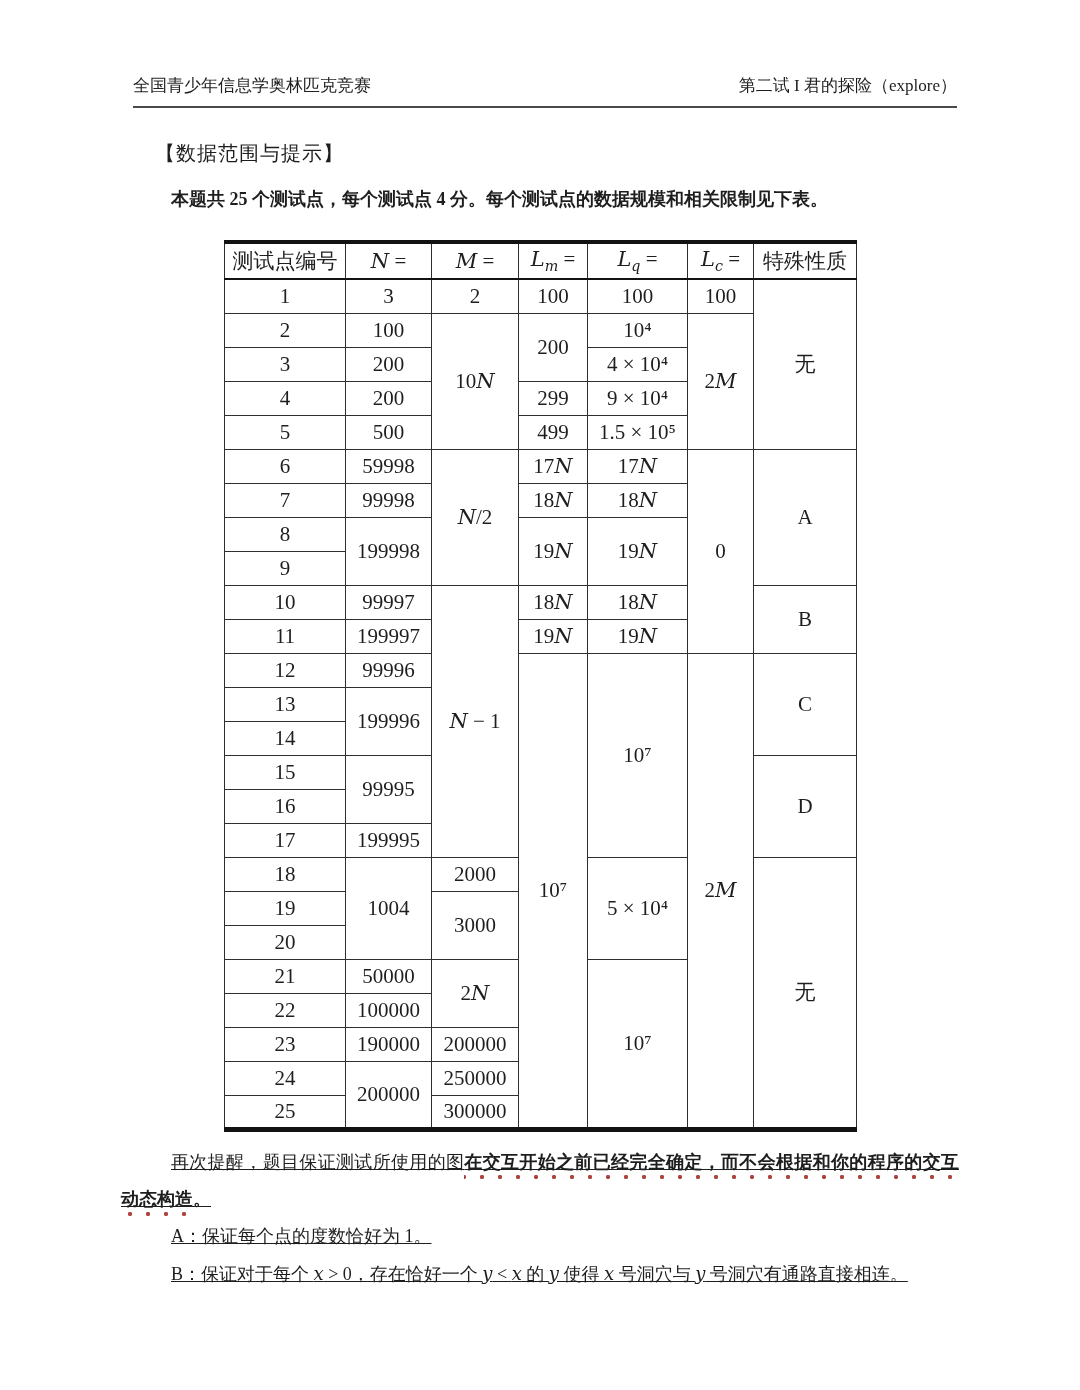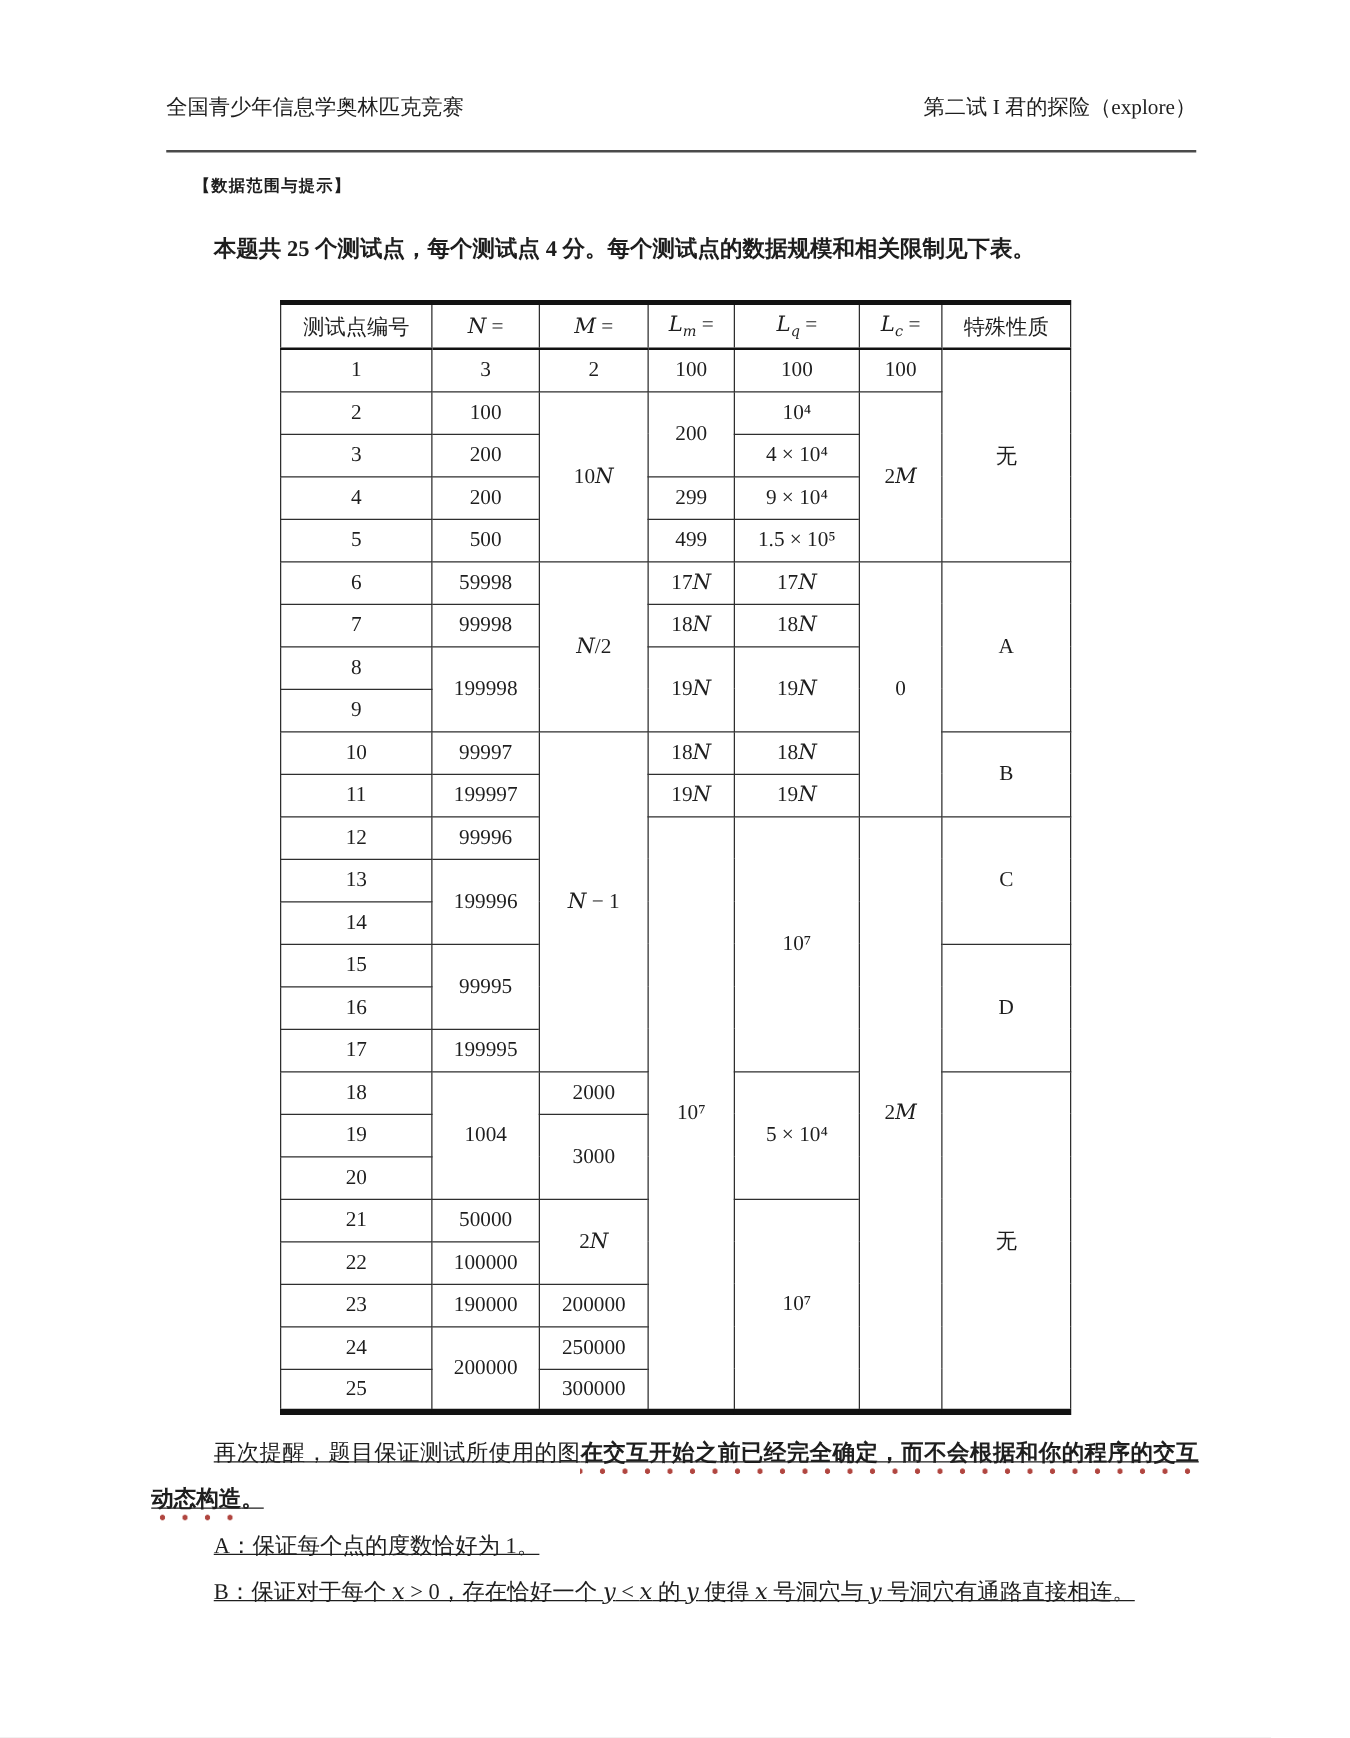--- a/index.html
+++ b/index.html
@@ -9,37 +9,37 @@
     width: 1080px; height: 1390px;
     background: #ffffff;
     color: #1e1e1e;
     font-family: "Liberation Serif", "DejaVu Serif", serif;
     overflow: hidden;
   }
   .running-header {
     position: absolute; left: 133px; top: 74px; width: 824px;
     display: flex; justify-content: space-between; align-items: flex-end;
     font-size: 17px;
-    padding-bottom: 23px;
+    padding-bottom: 9px;
     border-bottom: 2px solid #4a4a4a;
   }
   .section-title {
     position: absolute; left: 155px; top: 140px;
     font-family: "Liberation Sans", "DejaVu Sans", sans-serif;
-    font-weight: bold; font-size: 13px; letter-spacing: 1px;
+    font-weight: normal; font-size: 20px; letter-spacing: 1px;
   }
   .intro {
     position: absolute; left: 121px; top: 184px; width: 838px;
     font-size: 18px; line-height: 30px;
     text-indent: 50px; text-align: justify; font-weight: bold;
   }
   table.data-table {
     position: absolute; left: 224px; top: 240px;
     border-collapse: collapse; table-layout: fixed;
-    font-size: 17px;
+    font-size: 21px;
     border-top: 4px solid #121212;
     border-bottom: 5px solid #121212;
   }
   .data-table th, .data-table td {
     border: 1.4px solid #2e2e2e;
     text-align: center; vertical-align: middle;
     padding: 0 2px;
     font-weight: normal;
     background: #fff;
   }

